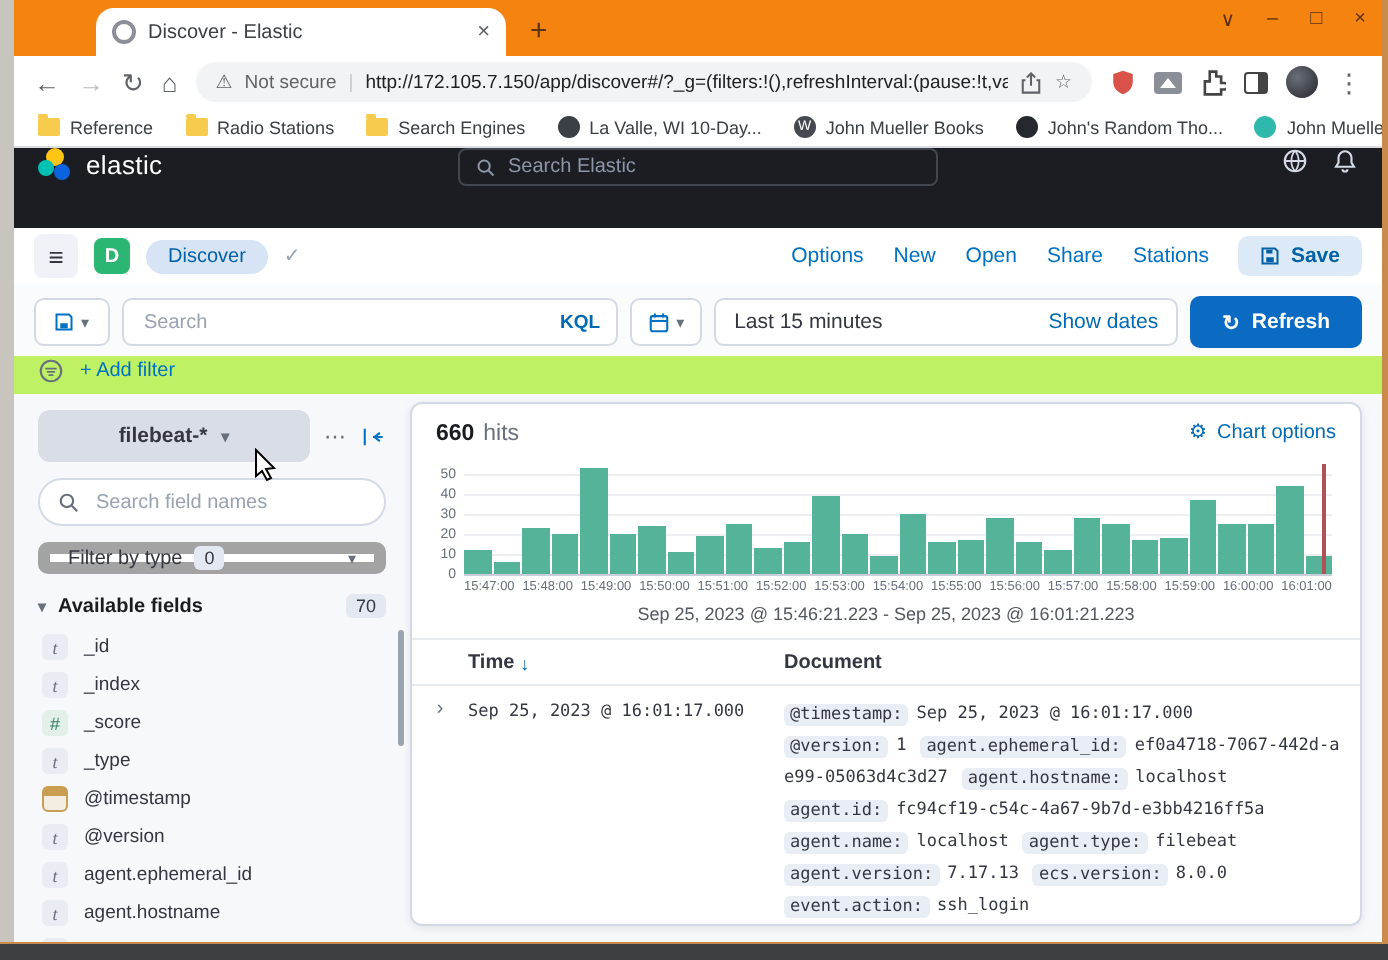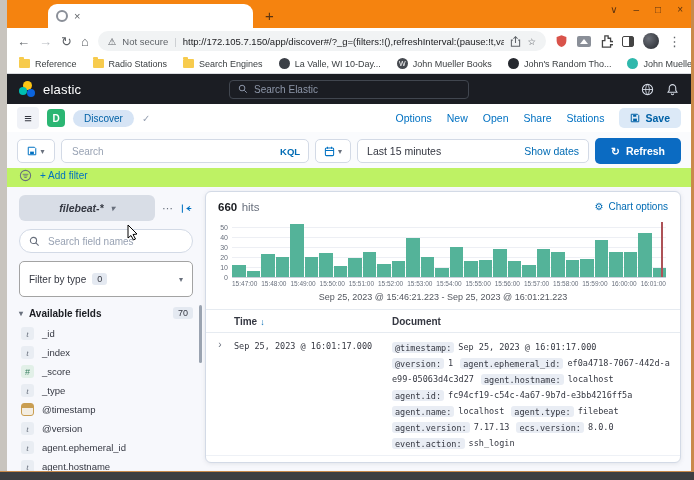--- a/index.html
+++ b/index.html
@@ -34,21 +34,21 @@
   .panelico:after{content:"";position:absolute;right:0;top:0;bottom:0;width:4px;background:#444;}
 
   
   .bookbar{height:20px;display:flex;align-items:center;gap:16px;padding:0 12px;font-size:9px;color:#3C4043;border-bottom:1px solid #DADCE0;background:#fff;flex:none;white-space:nowrap;overflow:hidden;}
   .bk{display:flex;align-items:center;gap:5px;flex:none;}
   .bk-folder{width:11px;height:9px;background:#F7CB4D;border-radius:1px;position:relative;flex:none;}
   .bk-folder:before{content:"";position:absolute;top:-2px;left:0;width:5px;height:2px;background:#F7CB4D;border-radius:1px 1px 0 0;}
   .bk-site{width:11px;height:11px;border-radius:50%;color:#fff;font-size:7px;display:flex;align-items:center;justify-content:center;flex:none;}
 
   
-  .kbheader{height:30px;background:#1B1D23;display:flex;align-items:center;padding:0 12px;flex:none;}
+  .kbheader{height:40px;background:#1B1D23;display:flex;align-items:flex-start;padding:0 12px;flex:none;}
   .kblogo{display:flex;align-items:center;gap:7px;width:180px;}
   .logo-cluster{position:relative;width:17px;height:17px;}
   .logo-cluster i{position:absolute;border-radius:50%;}
   .logo-y{width:9px;height:9px;background:#FEC514;left:4px;top:0;}
   .logo-t{width:8px;height:8px;background:#00BFB3;left:0;top:6px;}
   .logo-b{width:8px;height:8px;background:#0B64DD;left:8px;top:8px;}
   .brand{color:#fff;font-size:13px;letter-spacing:0.2px;}
   .kbsearch{width:240px;height:19px;margin:0 auto;border:1px solid #41464F;background:#1B1D23;border-radius:4px;display:flex;align-items:center;gap:6px;padding:0 8px;color:#8D96A8;font-size:10px;}
   .kbh-right{width:180px;display:flex;justify-content:flex-end;gap:12px;color:#D4DAE5;}
 
@@ -77,27 +77,27 @@
   .chev{color:#69707D;font-size:8px;}
 
   
   .filterrow{display:flex;align-items:center;gap:8px;padding:1px 12px 5px;background:#bef264;flex:none;}
   .addfilter{color:#0071C2;font-size:10px;}
 
   
   .content{flex:1;display:flex;background:#F7F8FC;overflow:hidden;min-height:0;}
   .sidebar{width:196px;padding:6px 10px 0 12px;flex:none;overflow:hidden;position:relative;}
   .idxrow{display:flex;align-items:center;gap:7px;margin-top:2px;}
-  .idxpill{flex:1;background:#D8DDE6;border-radius:6px;height:26px;display:flex;align-items:center;justify-content:center;gap:7px;font-weight:bold;font-size:10.5px;color:#343741;font-style:italic;}
+  .idxpill{flex:1;background:#D8DDE6;border-radius:6px;height:26px;display:flex;align-items:center;justify-content:center;gap:7px;font-weight:bold;font-size:10.5px;color:#343741;}
   .idx-dots{color:#69707D;font-size:11px;}
   .collapseico{width:13px;height:11px;}
   .fieldsearch{margin-top:8px;height:24px;background:#fff;border:1px solid #D3DAE6;border-radius:12px;display:flex;align-items:center;gap:6px;padding:0 9px;}
   .fieldsearch input{border:none;outline:none;flex:1;font-size:10px;color:#343741;background:transparent;font-family:"Liberation Sans",sans-serif;min-width:0;}
   .fieldsearch input::placeholder{color:#98A2B3;}
-  .typerow{margin-top:8px;height:36px;background:#fff;border:1px solid #a3a3a3;border-radius:5px;display:flex;align-items:center;gap:6px;padding:0 9px;font-size:10px;color:#343741;}
+  .typerow{margin-top:8px;height:16px;background:#fff;border:6px solid #a3a3a3;border-radius:5px;display:flex;align-items:center;gap:6px;padding:0 9px;font-size:10px;color:#343741;}
   .cntbadge{background:#E4E9F1;border-radius:3px;padding:1px 5px;font-size:9px;color:#343741;}
   .typerow .chev{margin-left:auto;}
   .availrow{margin-top:10px;display:flex;align-items:center;gap:6px;font-size:10px;font-weight:bold;color:#1A1C21;}
   .availrow .cntbadge{margin-left:auto;font-weight:normal;}
   .fieldlist{margin-top:5px;}
   .fielditem{display:flex;align-items:center;gap:8px;height:19px;font-size:9.5px;color:#343741;padding-left:2px;}
   .fbadge{width:13px;height:13px;border-radius:3px;display:flex;align-items:center;justify-content:center;font-size:9px;font-family:"Liberation Serif",serif;font-style:italic;flex:none;}
   .fb-text{background:#E9EDF3;color:#69707D;}
   .fb-num{background:#E2F0E8;color:#3A7F62;font-style:normal;font-family:"Liberation Sans",sans-serif;}
   .fb-date{background:linear-gradient(#C99E52 0 4px,#F3EDE2 4px);border:1px solid #C99E52;}
@@ -135,20 +135,21 @@
 </style>
 </head>
 <body>
 
 <div class="frame">
   <div class="window">
 
     <div class="tabbar">
       <div class="tab">
         <span class="tab-favicon"></span>
+        <span class="tab-title">Discover - Elastic</span>
         <span class="tab-close">×</span>
       </div>
       <span class="newtab">+</span>
       <div class="win-controls">
         <span>∨</span>
         <span>–</span>
         <span>□</span>
         <span>×</span>
       </div>
     </div>

